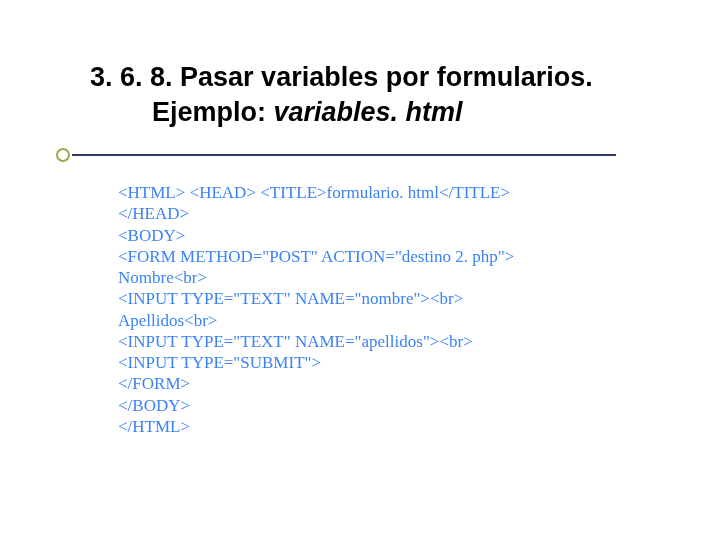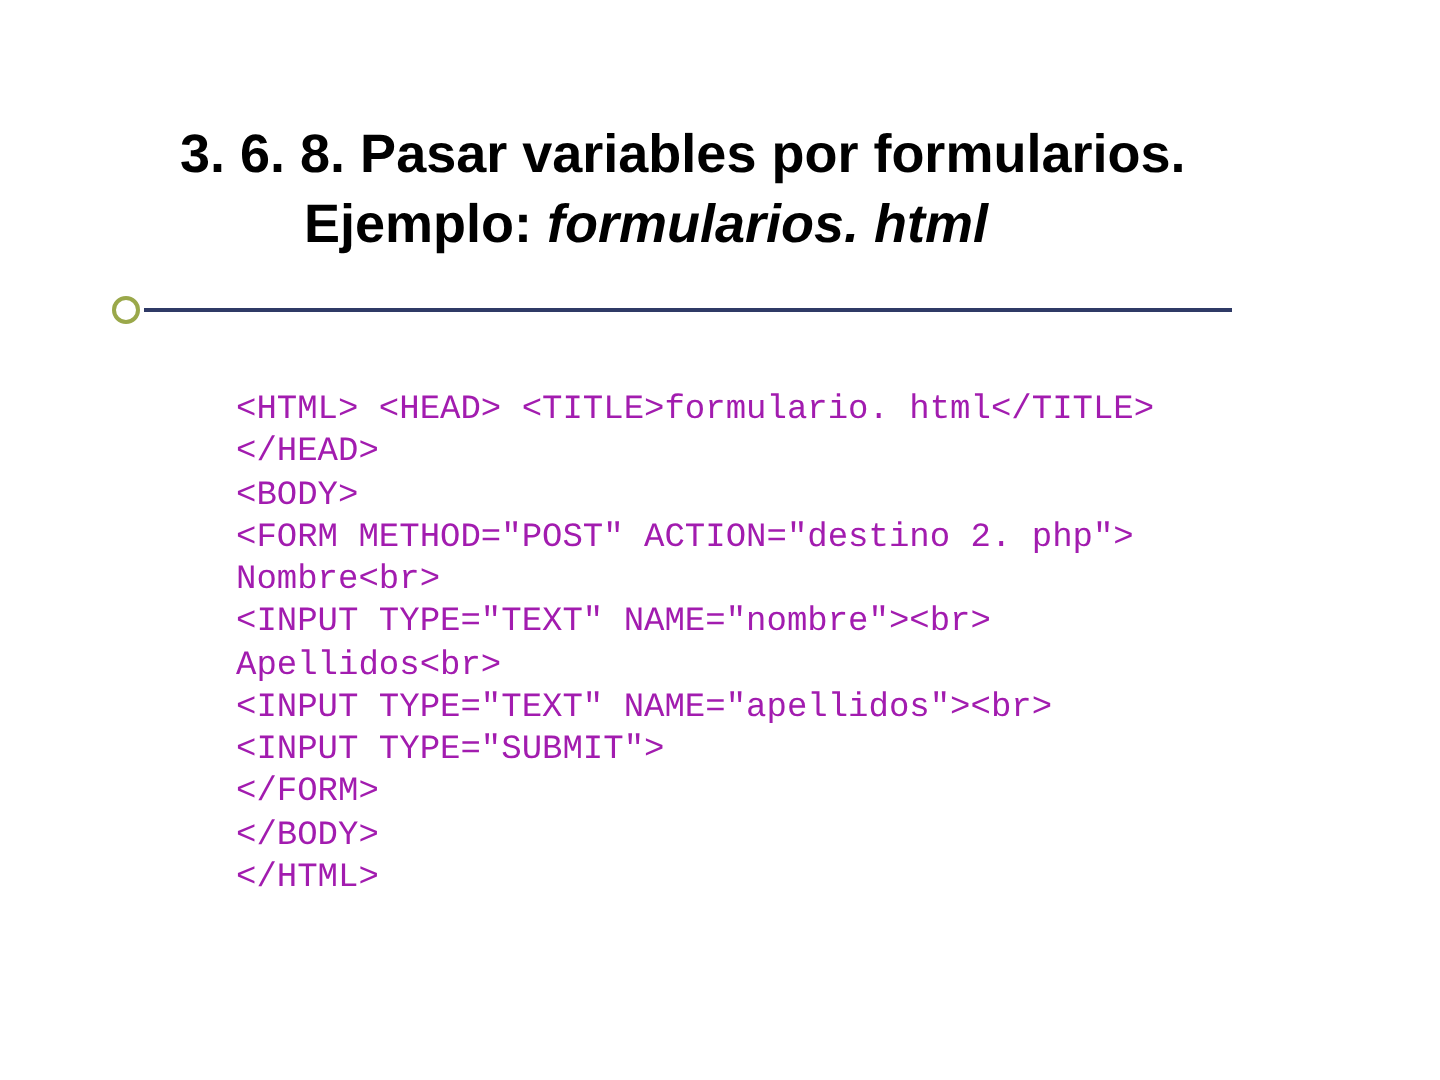--- a/index.html
+++ b/index.html
@@ -49,37 +49,37 @@
     background: #fff;
     flex-shrink: 0;
   }
   .divider-line {
     height: 2px;
     background: #2f3a66;
     flex: 1;
     margin-left: 2px;
   }
   .code-block {
-    margin: 33px 0 0 118px;
+    margin: 20px 0 0 118px;
     font-size: 17px;
-    font-family: Liberation Mono, monospace;
-    color: #a21caf;
+    font-family: Liberation Serif, serif;
+    color: #3b82f6;
     line-height: 1.25;
     white-space: pre;
   }
 </style>
 </head>
 <body>
 
 <div class="slide">
 
   <div class="title-block">
     <div class="title-line1">3. 6. 8. Pasar variables por formularios.</div>
     <div class="title-line2">
-      <span>Ejemplo: </span><span class="title-italic">formularios. html</span>
+      <span>Ejemplo: </span><span class="title-italic">variables. html</span>
     </div>
   </div>
 
   <div class="divider-wrap">
     <div class="bullet-dot"></div>
     <div class="divider-line"></div>
   </div>
 
   <div class="code-block"><span>&lt;HTML&gt; &lt;HEAD&gt; &lt;TITLE&gt;formulario. html&lt;/TITLE&gt;</span>
 <span>&lt;/HEAD&gt;</span>

